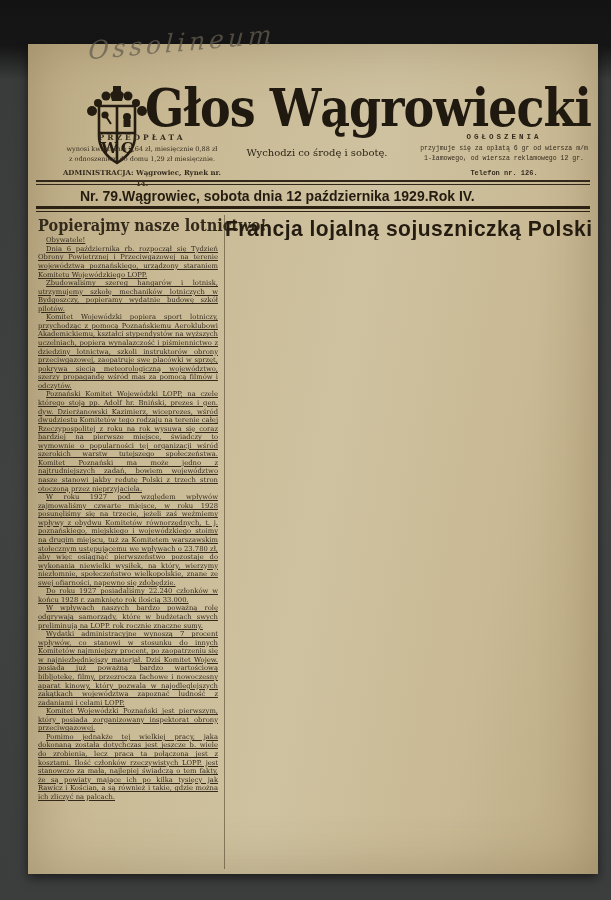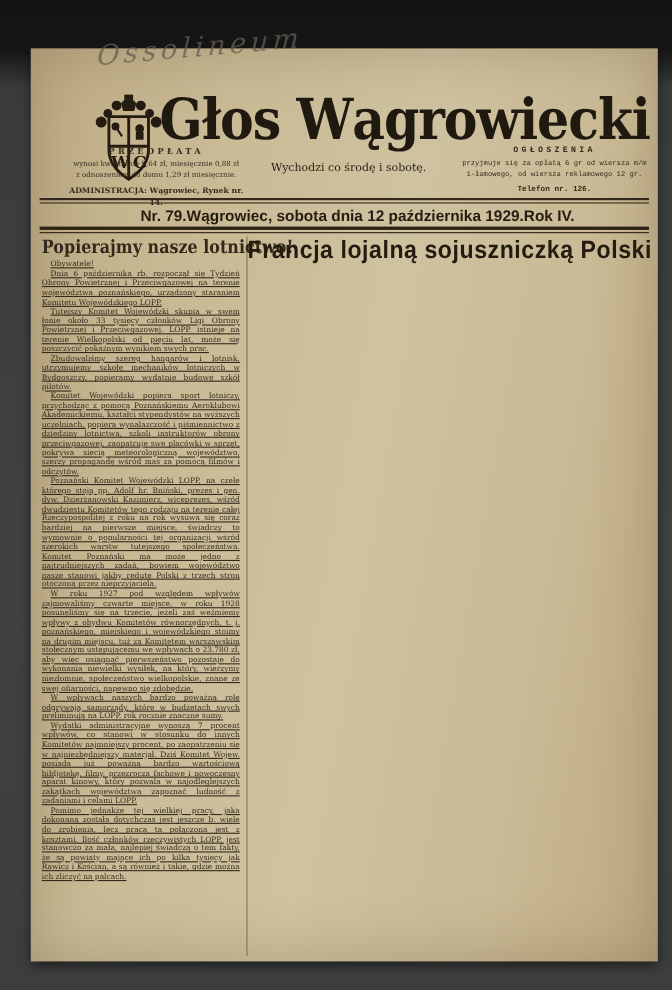--- a/index.html
+++ b/index.html
@@ -27,21 +27,21 @@
     transform:scaleY(1.12);transform-origin:top;white-space:nowrap;
   }
   .info-left{position:absolute;left:30px;top:88px;width:168px;text-align:center;font-size:6.5px;line-height:1.55;color:#362c1e;}
   .info-right{position:absolute;right:4px;top:88px;width:180px;text-align:center;font-size:6.5px;line-height:1.55;color:#362c1e;font-family:Liberation Mono, monospace;}
   .info-h{font-size:7.5px;letter-spacing:3px;font-weight:bold;}
   .info-sub{margin-top:4px;font-size:7px;font-weight:bold;}
   .schedule{position:absolute;left:196px;width:186px;top:103px;text-align:center;font-size:10px;font-weight:normal;color:#281f12;}
   
   .rule-double{margin:0 8px;border-top:2px solid #33281a;border-bottom:1px solid #33281a;height:2px;}
   .dateline{
-    display:flex;justify-content:center;align-items:baseline;
+    display:flex;justify-content:flex-start;align-items:baseline;
     padding:3px 28px 2px 52px;font-weight:bold;font-size:14px;color:#241c10;
     font-family:"Liberation Sans", sans-serif;
   }
   .rule-heavy{margin:0 8px;border-top:3px solid #2c2213;border-bottom:1px solid #2c2213;height:2px;}
   
   .cols{display:flex;height:654px;overflow:hidden;padding:3px 6px 0 8px;}
   .col{text-align:justify;color:#332a1c;}
   .col1{width:180px;padding:0 6px 0 2px;font-size:6.8px;line-height:1.26;}
   .colwrap{flex:1;border-left:1px solid rgba(75,58,35,.55);display:flex;flex-direction:row;}
   .main-headline{
@@ -127,27 +127,28 @@
   </div>
 
   <div class="rule-heavy"></div>
 
   <div class="cols">
 
     <div class="col col1">
       <div class="headline1">Popierajmy nasze lotnictwo!</div>
       <p class="t salutation">Obywatele!</p>
       <p class="t">Dnia 6 października rb. rozpoczął się Tydzień Obrony Powietrznej i Przeciwgazowej na terenie województwa poznańskiego, urządzony staraniem Komitetu Wojewódzkiego LOPP.</p>
-      <p class="t">Tutejszy Komitet Wojewódzki skupia w swem łonie około 33 tysięcy członków Ligi Obrony Powietrznej i Przeciwgazowej. LOPP. istnieje na terenie Wielkopolski od pięciu lat, może się poszczycić pokaźnym wynikiem swych prac.</p>
       <p class="t">Zbudowaliśmy szereg hangarów i lotnisk, utrzymujemy szkołę mechaników lotniczych w Bydgoszczy, popieramy wydatnie budowę szkół pilotów.</p>
       <p class="t">Komitet Wojewódzki popiera sport lotniczy, przychodząc z pomocą Poznańskiemu Aeroklubowi Akademickiemu, kształci stypendystów na wyższych uczelniach, popiera wynalazczość i piśmiennictwo z dziedziny lotnictwa, szkoli instruktorów obrony przeciwgazowej, zaopatruje swe placówki w sprzęt, pokrywa siecią meteorologiczną województwo, szerzy propagandę wśród mas za pomocą filmów i odczytów.</p>
       <p class="t">Poznański Komitet Wojewódzki LOPP, na czele którego stoją pp. Adolf hr. Bniński, prezes i gen. dyw. Dzierżanowski Kazimierz, wiceprezes, wśród dwudziestu Komitetów tego rodzaju na terenie całej Rzeczypospolitej z roku na rok wysuwa się coraz bardziej na pierwsze miejsce, świadczy to wymownie o popularności tej organizacji wśród szerokich warstw tutejszego społeczeństwa. Komitet Poznański ma może jedno z najtrudniejszych zadań, bowiem województwo nasze stanowi jakby redutę Polski z trzech stron otoczoną przez nieprzyjaciela.</p>
       <p class="t">W roku 1927 pod względem wpływów zajmowaliśmy czwarte miejsce, w roku 1928 posunęliśmy się na trzecie, jeżeli zaś weźmiemy wpływy z obydwu Komitetów równorzędnych, t. j. poznańskiego, miejskiego i wojewódzkiego stoimy na drugim miejscu, tuż za Komitetem warszawskim stołecznym ustępującemu we wpływach o 23.780 zł, aby więc osiągnąć pierwszeństwo pozostaje do wykonania niewielki wysiłek, na który, wierzymy niezłomnie, społeczeństwo wielkopolskie, znane ze swej ofiarności, napewno się zdobędzie.</p>
+      <p class="t">Do roku 1927 posiadaliśmy 22.240 członków w końcu 1928 r. zamknięto rok ilością 33.000.</p>
       <p class="t">W wpływach naszych bardzo poważną rolę odgrywają samorządy, które w budżetach swych preliminują na LOPP. rok rocznie znaczne sumy.</p>
       <p class="t">Wydatki administracyjne wynoszą 7 procent wpływów, co stanowi w stosunku do innych Komitetów najmniejszy procent, po zaopatrzeniu się w najniezbędniejszy materjał. Dziś Komitet Wojew. posiada już poważną bardzo wartościową bibljotekę, filmy, przezrocza fachowe i nowoczesny aparat kinowy, który pozwala w najodleglejszych zakątkach województwa zapoznać ludność z zadaniami i celami LOPP.</p>
+      <p class="t">Komitet Wojewódzki Poznański jest pierwszym, który posiada zorganizowany inspektorat obrony przeciwgazowej.</p>
       <p class="t">Pomimo jednakże tej wielkiej pracy, jaka dokonaną została dotychczas jest jeszcze b. wiele do zrobienia, lecz praca ta połączona jest z kosztami. Ilość członków rzeczywistych LOPP. jest stanowczo za mała, najlepiej świadczą o tem fakty, że są powiaty mające ich po kilka tysięcy jak Rawicz i Kościan, a są również i takie, gdzie można ich zliczyć na palcach.</p>
 
     </div>
 
     <div class="colwrap">
       <div class="main-headline">Francja lojalną sojuszniczką Polski</div>
       <div class="cols23">
 
         <div class="col col2">
           <p class="t">Paryż, 11. 10. Deputowany Paweł Reynaud, który powrócił do Paryża z podróży do Meksyku, przyjął korespondenta P. A. T., udzielając mu następujących wyjaśnień w sprawie rewelacji o rzekomych jego pertraktacjach ze środowiskami nacjonalistów niemieckich. Widzę — oświadczył p. Reynaud, że w czasie mojej nieobecności w Europie uczyniono mnie bohaterem iście fantastycznych opowieści. Miałem jakoby prowadzić rokowania z Niemcami. Zapytuję jednak, w czyim imieniu miałem to uczynić. Czy w imieniu Poincarego, którego nawet nie uprzedziłem o mojej podróży. Jest to sprawa czysto wewnętrznej polityki niemieckiej, która oczywiście staje się sprawą czysto wewnętrznej polityki francuskiej. Rzekome moje rokowania sprowadzają się do zwykłej podróży informacyjnej, którą odbyłem do Berlina w kwietniu.</p>

